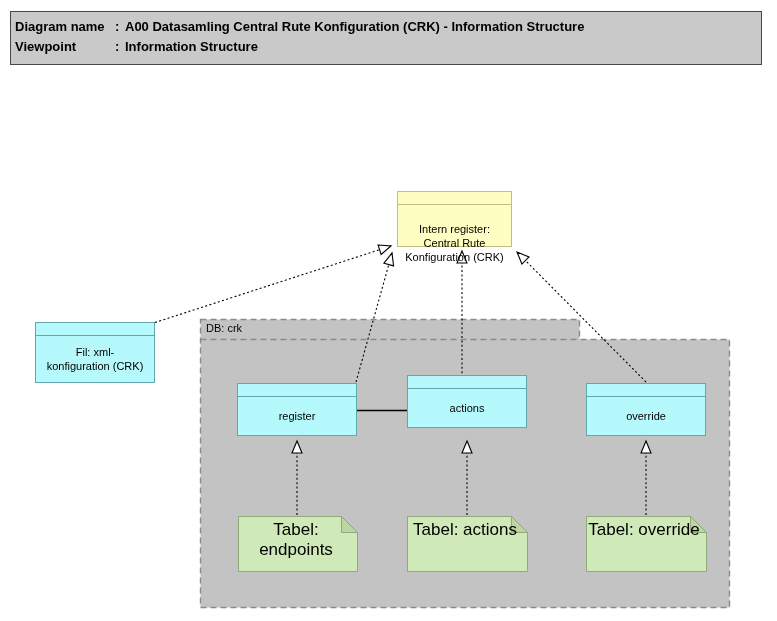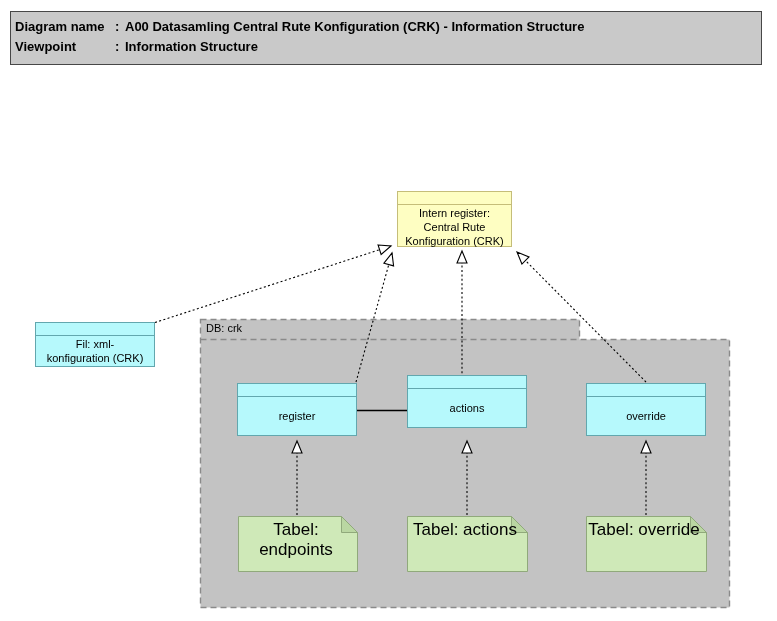--- a/index.html
+++ b/index.html
@@ -30,25 +30,25 @@
     position:absolute; box-sizing:border-box;
     border:1px solid; display:flex; flex-direction:column;
   }
   .obj-head { flex:none; height:12px; border-bottom:1px solid; }
   .obj-body {
     flex:1; display:flex; align-items:center; justify-content:center;
     text-align:center; font-size:11px; line-height:14px; color:#000;
     white-space:pre-line; overflow:visible; padding:1px 2px;
   }
   .obj.yellow { left:397px; top:191px; width:115px; height:56px;
-                background:#fefec2; border-color:#c5bd79; }
+                background:#fefec2; border-color:#c5bd79;gap:16px; }
   .obj.yellow .obj-head { border-color:#c5bd79; }
   .obj.cyan  { background:#b6f9fc; border-color:#62a7ae; }
   .obj.cyan .obj-head { border-color:#62a7ae; }
-  .obj.fil      { left:35px;  top:322px; width:120px; height:45px; }
+  .obj.fil      { left:35px;  top:322px; width:120px; height:61px; }
   .obj.entity-1 { left:237px; top:383px; width:120px; height:53px; }
   .obj.entity-2 { left:407px; top:375px; width:120px; height:53px; }
   .obj.entity-3 { left:586px; top:383px; width:120px; height:53px; }
 
   .db-label {
     position:absolute; left:206px; top:322px; font-size:11px; color:#000;
   }
   .note-label {
     position:absolute; width:112px; text-align:center;
     font-size:17px; color:#000; top:520px;

